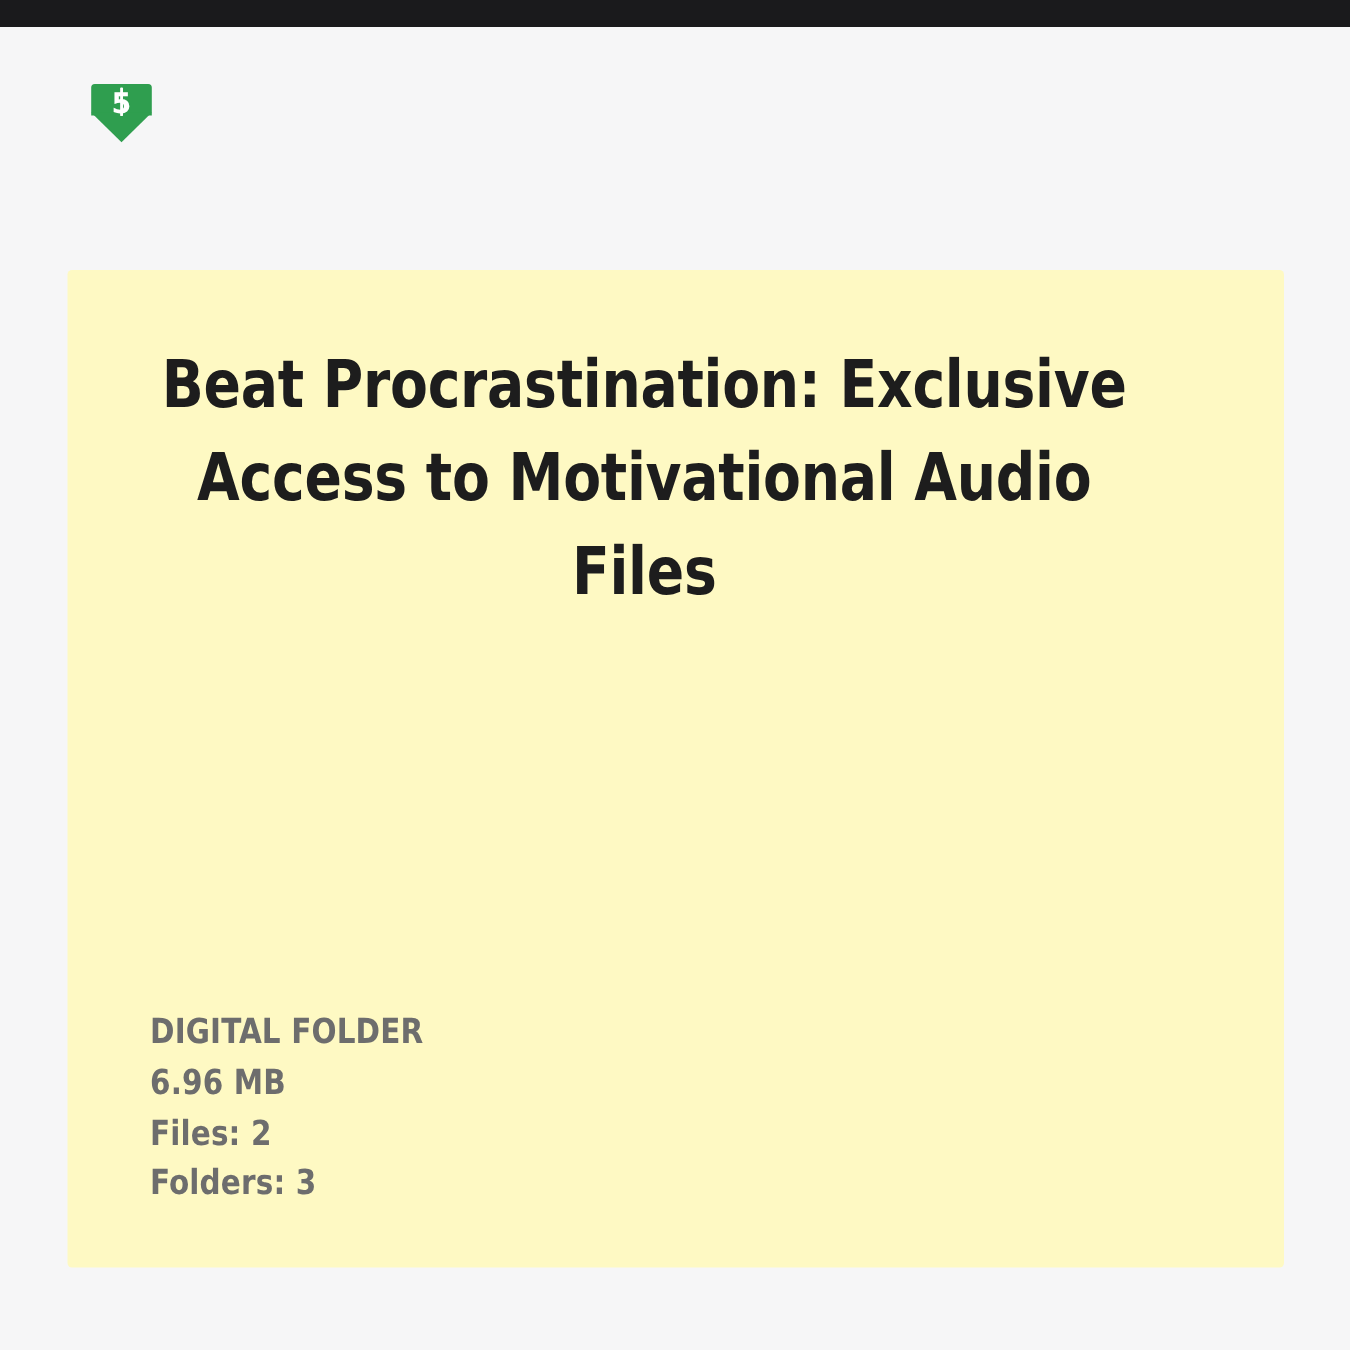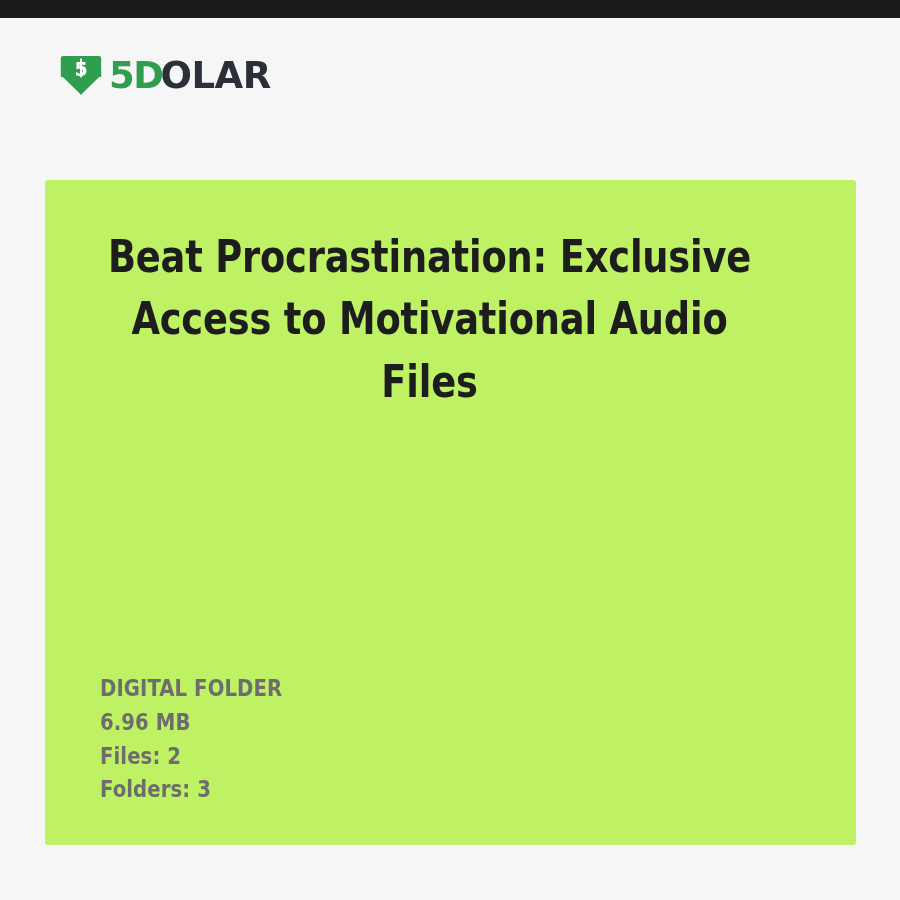--- a/index.html
+++ b/index.html
@@ -72,21 +72,21 @@
     margin-left: -2px;
   }
 
   
   .card {
     position: absolute;
     left: 45px;
     top: 180px;
     width: 811px;
     height: 665px;
-    background: #bef264;
+    background: #fef9c3;
     border-radius: 3px;
     box-sizing: border-box;
     padding: 46px 52px 40px 10px;
   }
 
   .product-title {
     margin: 0;
     padding: 0 12px;
     text-align: center;
     font-family: "DejaVu Sans Condensed", "Liberation Sans Narrow", "Liberation Sans", sans-serif;
@@ -127,24 +127,20 @@
 <header class="header">
   <a class="logo" href="#">
     <span class="logo-mark">
       <svg class="logo-mark" viewBox="0 0 42 44" xmlns="http://www.w3.org/2000/svg">
         <path d="M3.2 3.0 H38.8 a2.4 2.4 0 0 1 2.4 2.4 V24.0 H33.0 L21.0 41.4 L9.0 24.0 H0.8 V5.4 A2.4 2.4 0 0 1 3.2 3.0 Z" fill="#2f9e4f"></path>
         <path d="M0.8 22.0 H41.2 L21.0 41.8 Z" fill="#2f9e4f"></path>
         <text x="21" y="22.5" text-anchor="middle" font-family="DejaVu Sans, sans-serif" font-size="19" font-weight="700" fill="#ffffff">5</text>
         <rect x="20.1" y="5.4" width="1.9" height="19.0" rx="0.6" fill="#ffffff"></rect>
       </svg>
     </span>
-    <span class="logo-text">
-      <span class="lt-green">5D</span>
-      <span class="lt-dark">OLAR</span>
-    </span>
   </a>
 </header>
 
 <main class="card">
 
   <h1 class="product-title">Beat Procrastination: Exclusive Access to Motivational Audio Files</h1>
 
   <div class="meta-block">
     <span class="meta-line">DIGITAL FOLDER</span>
     <span class="meta-line">6.96 MB</span>

